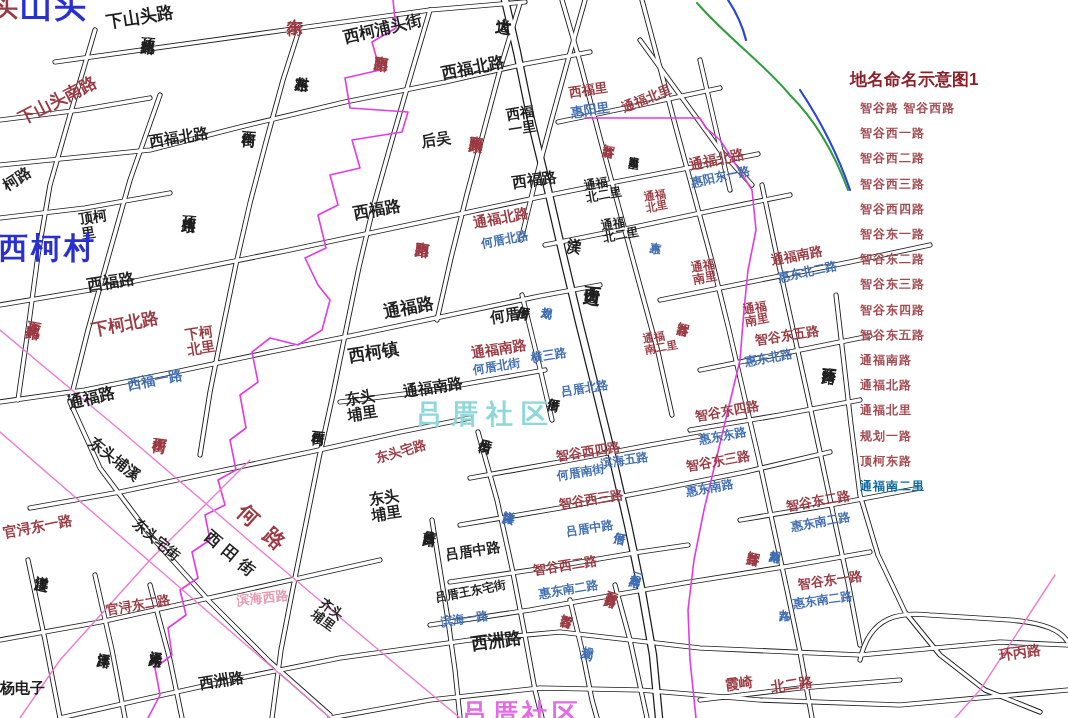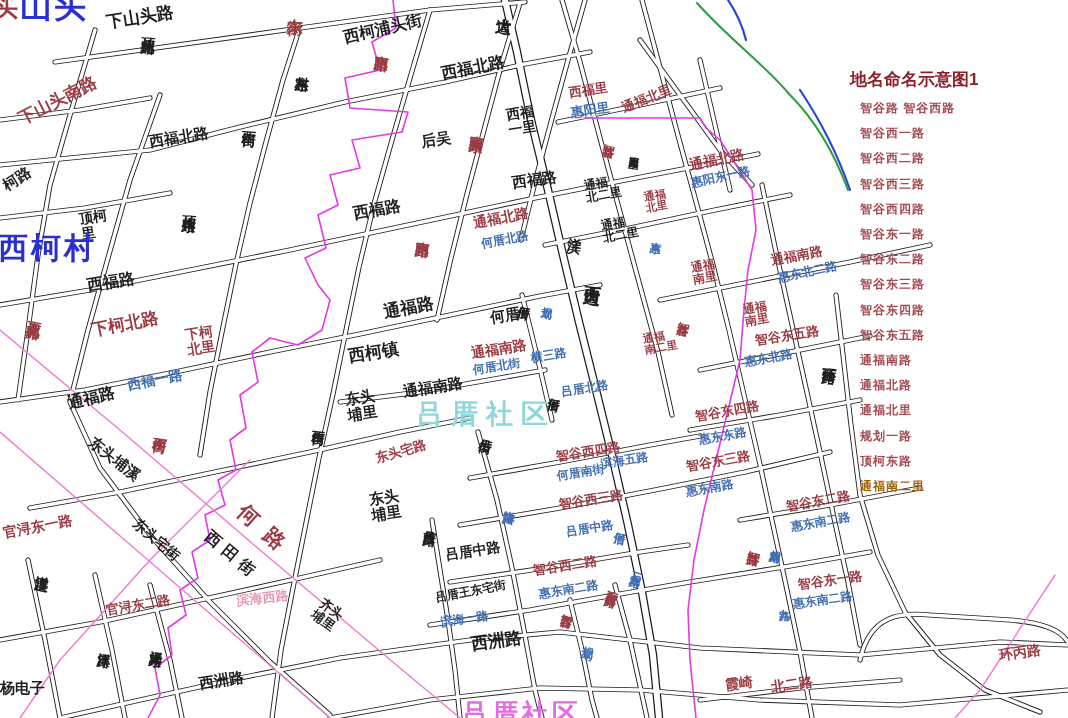--- a/index.html
+++ b/index.html
@@ -270,15 +270,15 @@
       <div class="legend-item" style="top: 158px; color: rgb(164, 73, 79);">智谷东一路</div>
       <div class="legend-item" style="top: 183.2px; color: rgb(164, 73, 79);">智谷东二路</div>
       <div class="legend-item" style="top: 208.4px; color: rgb(164, 73, 79);">智谷东三路</div>
       <div class="legend-item" style="top: 233.6px; color: rgb(164, 73, 79);">智谷东四路</div>
       <div class="legend-item" style="top: 258.8px; color: rgb(164, 73, 79);">智谷东五路</div>
       <div class="legend-item" style="top: 284px; color: rgb(164, 73, 79);">通福南路</div>
       <div class="legend-item" style="top: 309.2px; color: rgb(164, 73, 79);">通福北路</div>
       <div class="legend-item" style="top: 334.4px; color: rgb(164, 73, 79);">通福北里</div>
       <div class="legend-item" style="top: 359.6px; color: rgb(164, 73, 79);">规划一路</div>
       <div class="legend-item" style="top: 384.8px; color: rgb(164, 73, 79);">顶柯东路</div>
-      <div class="legend-item" style="top: 410px; color: #a16207;">通福南二里</div>
+      <div class="legend-item" style="top: 410px; color: #0369a1;">通福南二里</div>
     </div>
 </div>
 
 </body></html>

